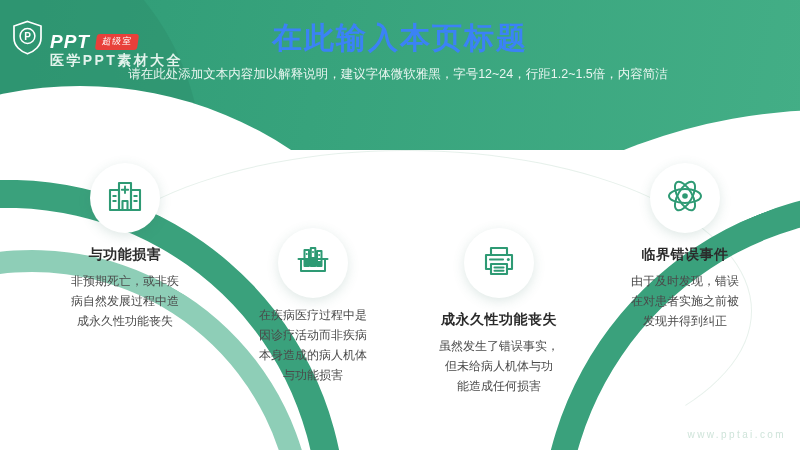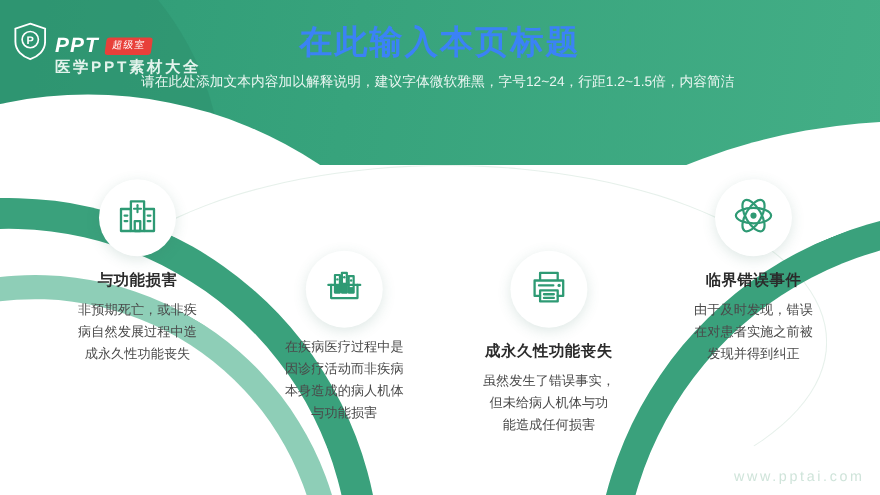--- a/index.html
+++ b/index.html
@@ -110,21 +110,21 @@
   .item-desc div{white-space:nowrap;}
 
   #item-1{left:30px;top:163px;}
   #item-2{left:218px;top:228px;}
   #item-3{left:404px;top:228px;}
   #item-4{left:590px;top:163px;}
 
   
   .watermark{
     position:absolute;right:14px;bottom:10px;
-    font-size:13px;color:#cfe4da;letter-spacing:2.4px;z-index:10;
+    font-size:10px;color:#cfe4da;letter-spacing:2.4px;z-index:10;
   }
 </style>
 </head>
 <body>
 
 <div class="slide">
 
   <div class="header-band">
     <div class="arc-dark"></div>
     <div class="arc-white"></div>

